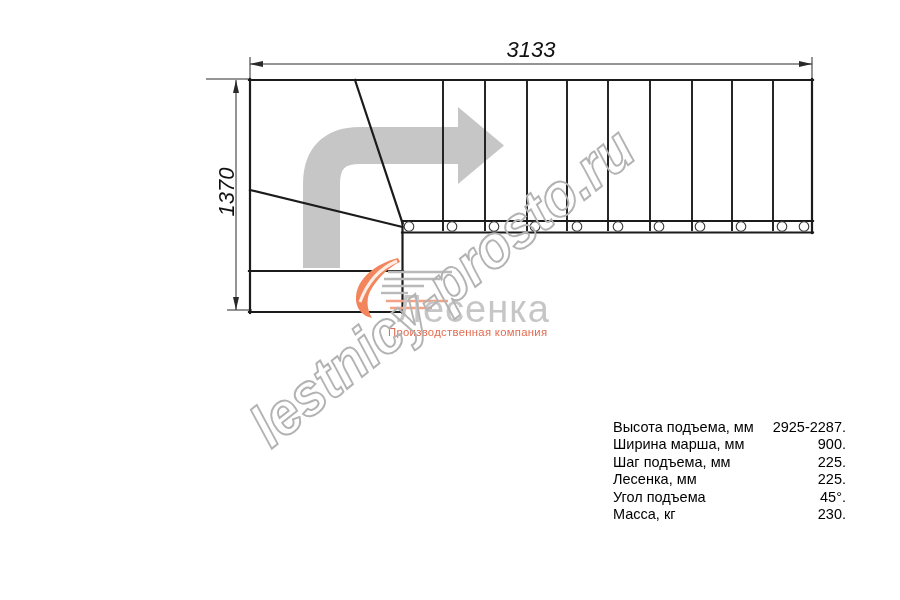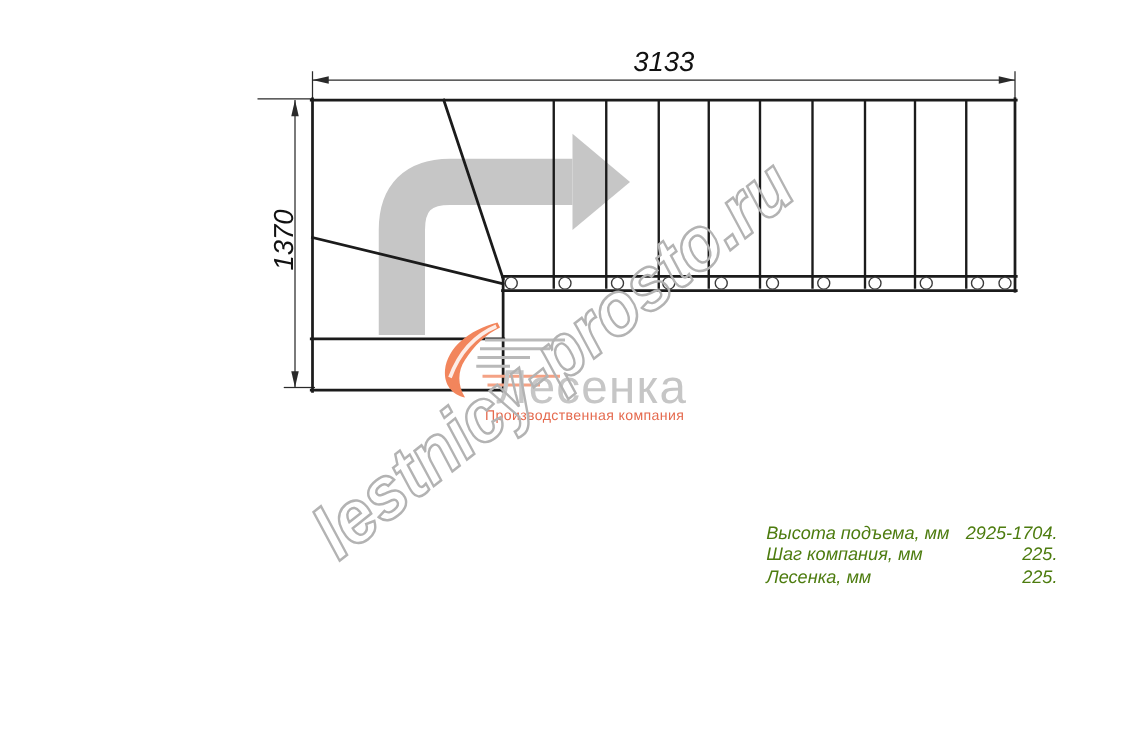--- a/index.html
+++ b/index.html
@@ -8,23 +8,22 @@
     background: #ffffff;
     font-family: "Liberation Sans", sans-serif;
     overflow: hidden;
   }
   .stage { position: absolute; left: 0; top: 0; width: 715px; height: 600px; }
   svg { position: absolute; left: 0; top: 0; }
 
   .specs {
     position: absolute;
     left: 613px; top: 419px; width: 233px;
-    font-style: italic;
     font-size: 14.5px;
-    color: #4d7c0f;
+    color: #000000;
   }
   .specs .row {
     display: flex;
     justify-content: space-between;
     line-height: 17.4px;
     white-space: nowrap;
   }
   .specs .val { text-align: right; }
 </style>
 </head>
@@ -118,25 +117,37 @@
       <text x="397" y="322" font-size="38" letter-spacing="1" fill="#c6c6c6">Лесенка</text>
       <text x="388" y="336" font-size="11.3" letter-spacing="0.3" fill="#e56a4e">Производственная компания</text>
     </g>
 
     <text x="455" y="303" text-anchor="middle" transform="rotate(-38.5 455 303)" font-size="60" font-style="italic" font-weight="bold" textLength="470" lengthAdjust="spacingAndGlyphs" fill="none" stroke="#b3b3b3" stroke-width="2">lestnicy-prosto.ru</text>
   </svg>
 
   <div class="specs">
     <div class="row">
       <span class="lbl">Высота подъема, мм</span>
-      <span class="val">2925-1704.</span>
+      <span class="val">2925-2287.</span>
     </div>
     <div class="row">
-      <span class="lbl">Шаг компания, мм</span>
+      <span class="lbl">Ширина марша, мм</span>
+      <span class="val">900.</span>
+    </div>
+    <div class="row">
+      <span class="lbl">Шаг подъема, мм</span>
       <span class="val">225.</span>
     </div>
     <div class="row">
       <span class="lbl">Лесенка, мм</span>
       <span class="val">225.</span>
     </div>
+    <div class="row">
+      <span class="lbl">Угол подъема</span>
+      <span class="val">45°.</span>
+    </div>
+    <div class="row">
+      <span class="lbl">Масса, кг</span>
+      <span class="val">230.</span>
+    </div>
   </div>
 
 </div>
 
 </body></html>

